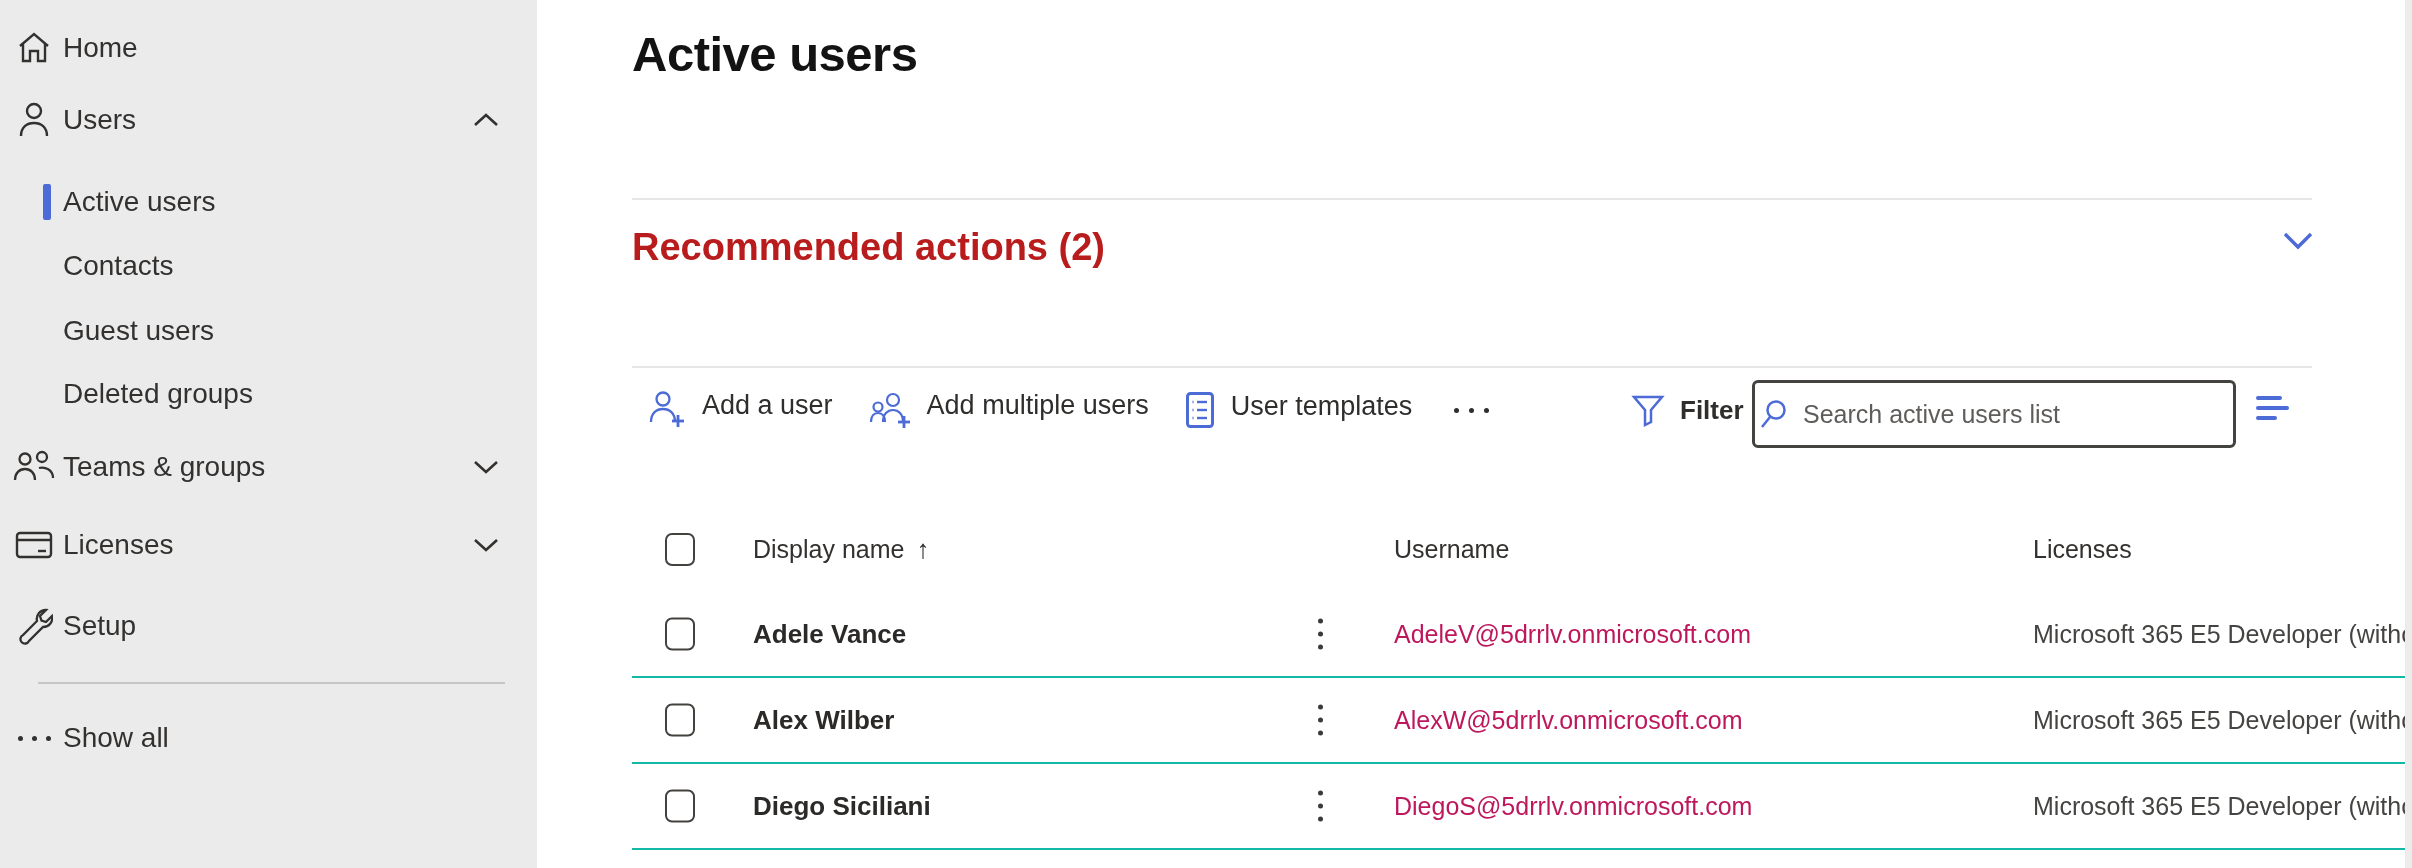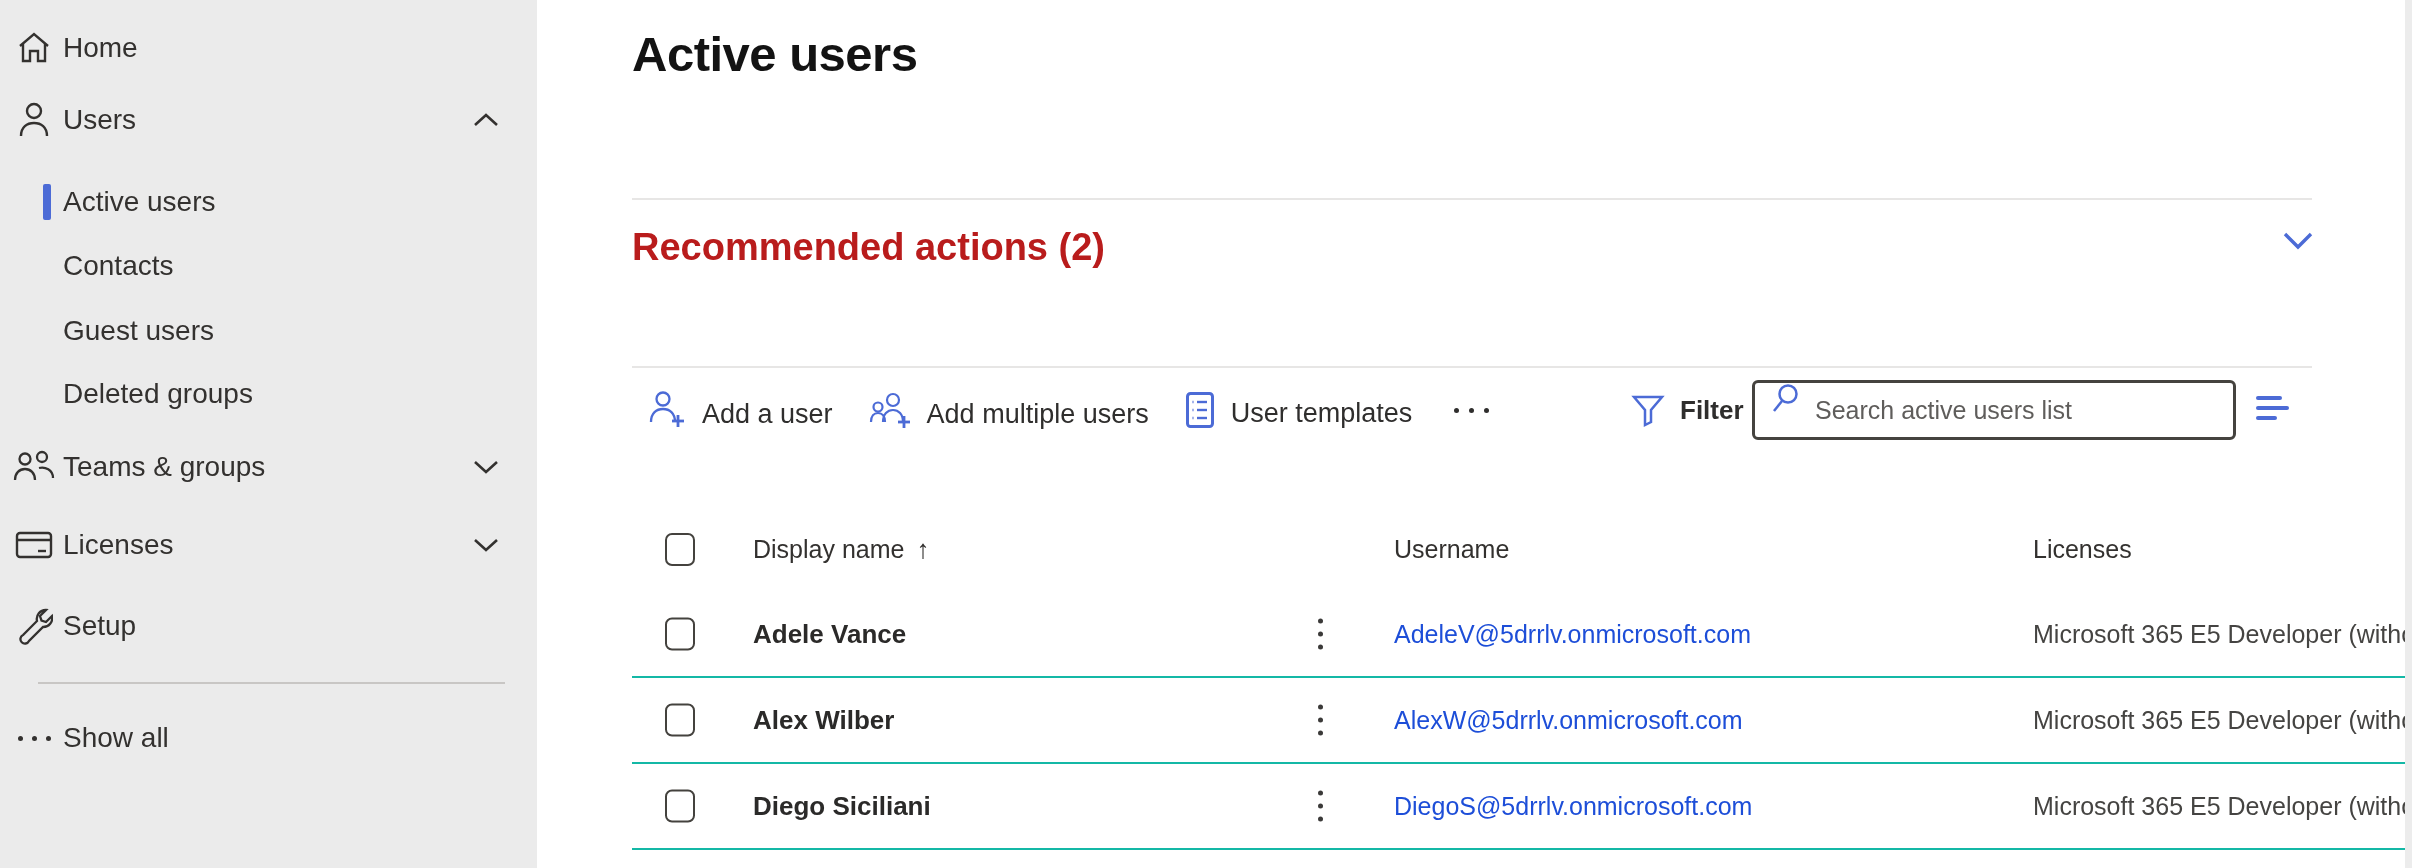--- a/index.html
+++ b/index.html
@@ -49,33 +49,33 @@
   .rec-label {
     position: absolute; left: 632px; top: 226px; font-size: 38px;
     font-weight: bold; color: #b91c1c; cursor: pointer;
   }
   .rec-chevron { position: absolute; left: 2281px; top: 230px; cursor: pointer; }
   
   .toolbar-left {
     position: absolute; left: 648px; top: 378px; height: 64px;
     display: flex; align-items: center; gap: 36px;
   }
-  .tb-btn { display: flex; align-items: flex-end; gap: 16px; font-size: 27px;
+  .tb-btn { display: flex; align-items: flex-start; gap: 16px; font-size: 27px;
             color: #2f2e2d; cursor: pointer; white-space: nowrap; }
   .more-dots { display: flex; gap: 10px; align-items: center; cursor: pointer; padding: 0 6px; }
   .more-dots i { width: 5px; height: 5px; border-radius: 50%; background: #2f2e2d; display: block; }
   .filter-btn {
     position: absolute; left: 1630px; top: 378px; height: 64px;
     display: flex; align-items: center; gap: 14px; cursor: pointer;
   }
   .filter-btn span { font-size: 26px; font-weight: bold; color: #2f2e2d; }
   .search-box {
-    position: absolute; left: 1752px; top: 380px; width: 484px; height: 60px;
+    position: absolute; left: 1752px; top: 380px; width: 484px; height: 68px;
     border: 3px solid #45433f; border-radius: 6px; background: #fff;
-    display: flex; padding: 0 14px 0 16px; gap: 14px;
+    display: flex; align-items: center; padding: 0 14px 0 4px; gap: 14px;
   }
   .search-box input {
     border: none; outline: none; flex: 1; min-width: 0;
     font-family: "Liberation Sans", sans-serif; font-size: 25px; color: #323130;
     background: transparent;
   }
   .search-box input::placeholder { color: #5f5d5b; opacity: 1; }
   .sort-icon { position: absolute; left: 2256px; top: 396px; cursor: pointer; }
   .sort-icon i { display: block; height: 4px; margin-bottom: 6px; border-radius: 2px; }
   
@@ -101,21 +101,21 @@
     position: absolute; left: 121px; top: 50%; transform: translateY(-50%);
     font-size: 26px; font-weight: bold; color: #2b2a29; cursor: pointer; white-space: nowrap;
   }
   .vdots {
     position: absolute; left: 682px; top: 50%; transform: translateY(-50%);
     display: flex; flex-direction: column; gap: 8px; cursor: pointer; padding: 4px;
   }
   .vdots i { width: 5px; height: 5px; border-radius: 50%; background: #3b3a39; display: block; }
   .cell-user {
     position: absolute; left: 762px; top: 50%; transform: translateY(-50%);
-    font-size: 25px; color: #1d4ed8; white-space: nowrap;
+    font-size: 25px; color: #be185d; white-space: nowrap;
   }
   .cell-lic {
     position: absolute; left: 1401px; top: 50%; transform: translateY(-50%);
     font-size: 25px; color: #454442; white-space: nowrap; width: 373px; overflow: hidden;
   }
   .scroll-strip {
     position: absolute; left: 2405px; top: 0; width: 7px; height: 868px;
     background: #ececec;
   }
   svg { display: block; }

